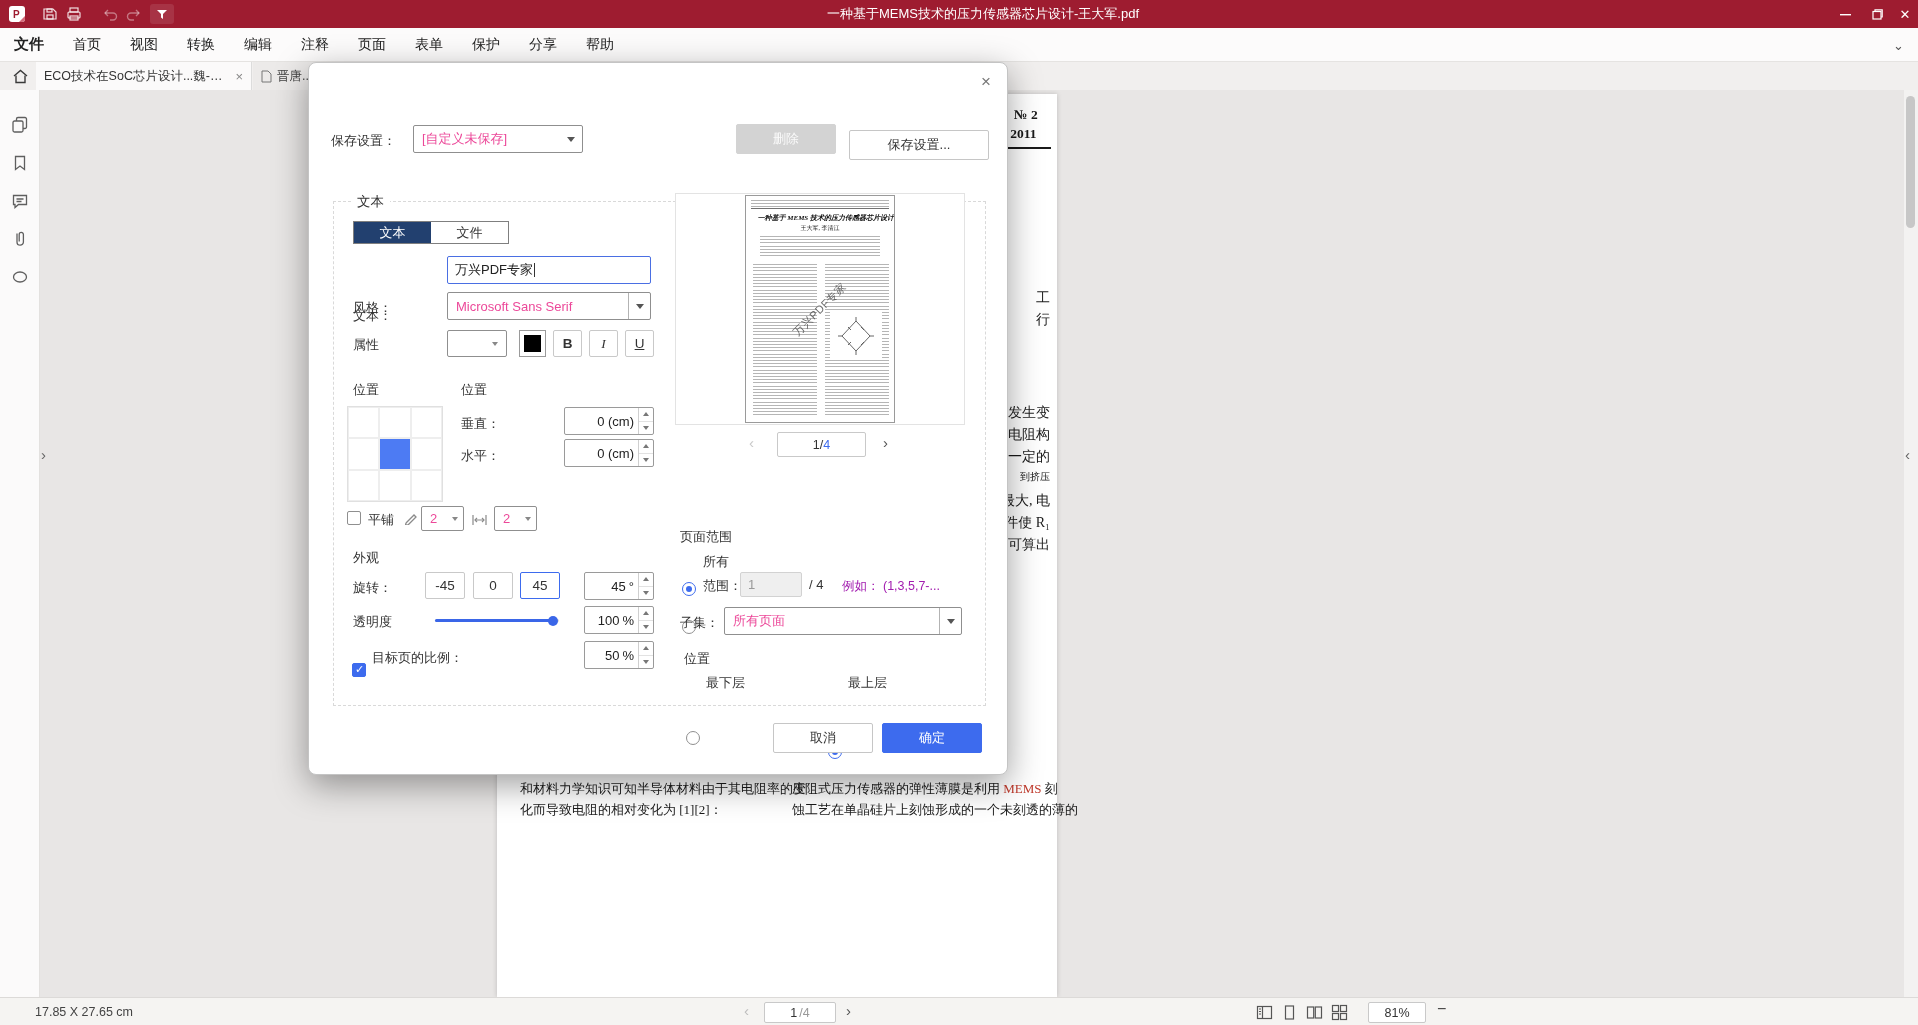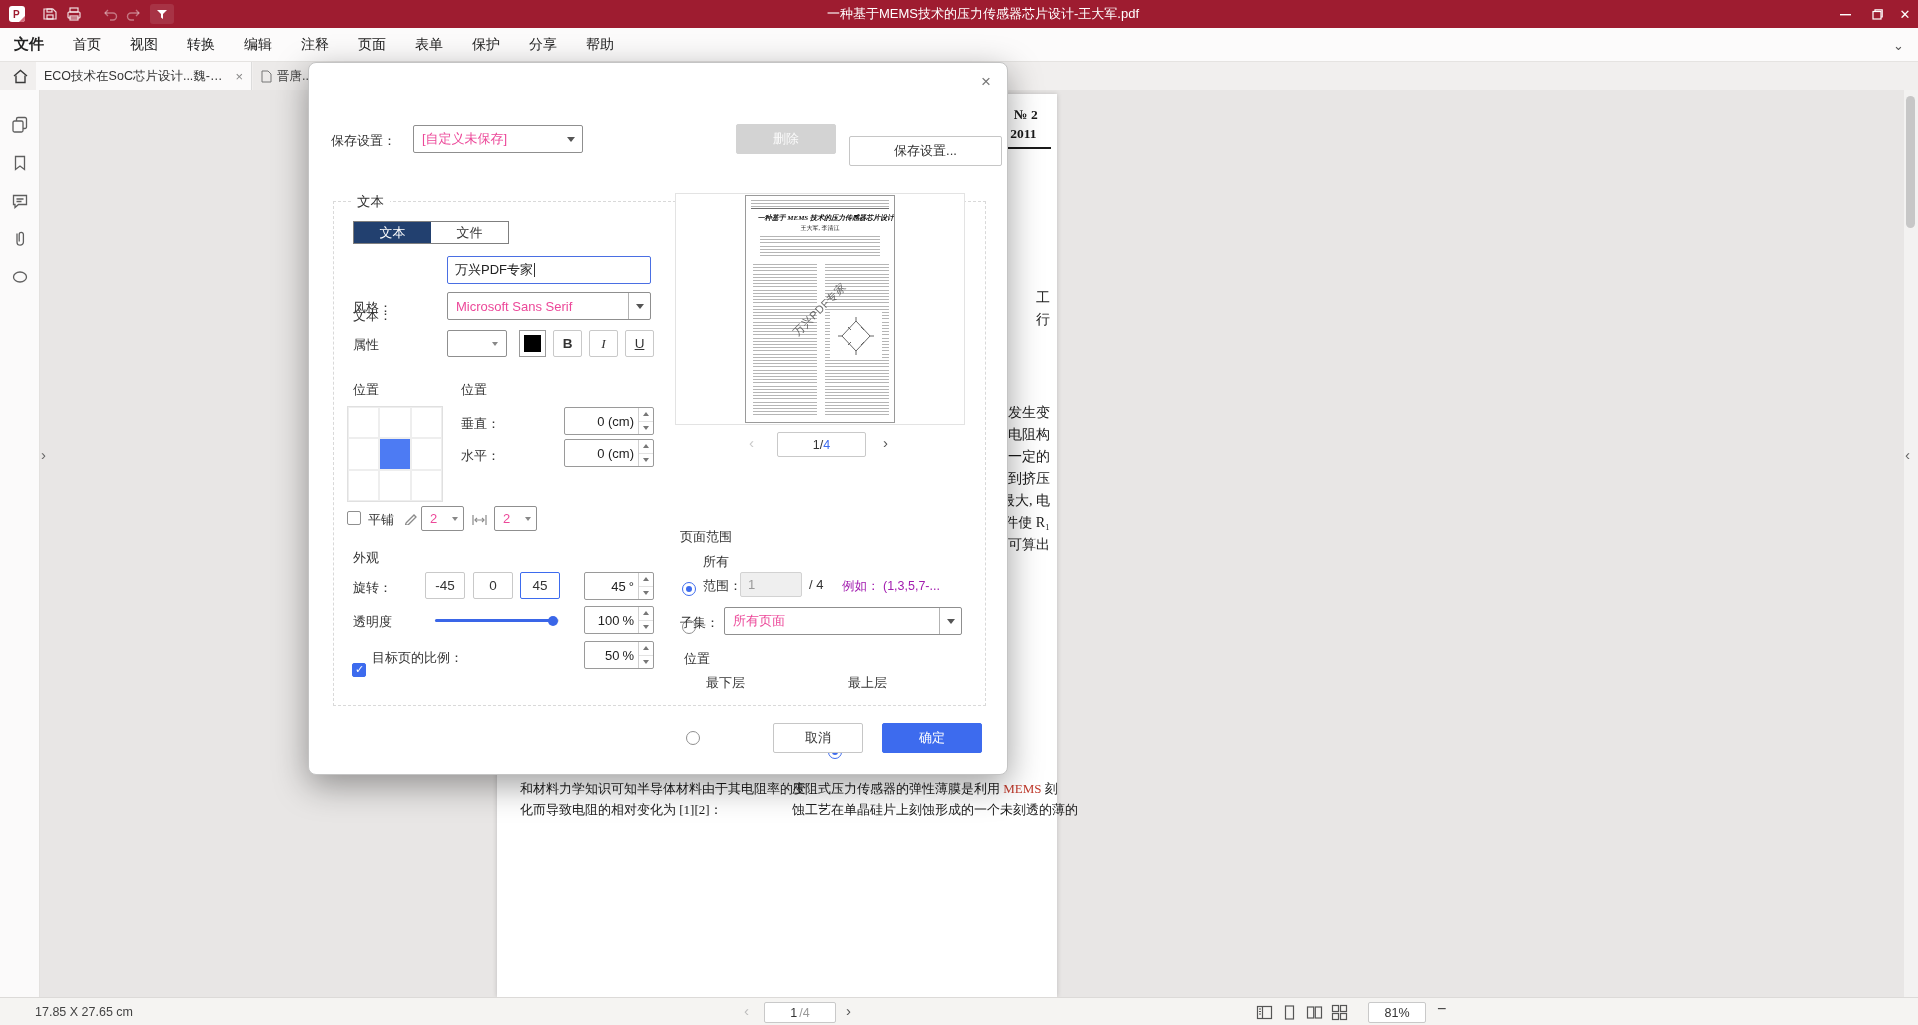--- a/index.html
+++ b/index.html
@@ -254,21 +254,21 @@
   <div class="abs doc-serif" style="left:1014px;top:107px;font-weight:bold;font-size:13.5px;">№ 2</div>
   <div class="abs doc-serif" style="left:990px;top:126px;font-weight:bold;font-size:13.5px;">eb. 2011</div>
   <div class="abs" style="left:985px;top:147px;width:66px;height:2px;background:#1a1a1a;z-index:2;"></div>
 
   <div class="abs doc-serif frag-right" style="top:289px;font-size:14px;">工</div>
   <div class="abs doc-serif frag-right" style="top:311px;font-size:14px;">行</div>
 
   <div class="abs doc-serif frag-right" style="top:404px;font-size:14px;">发生变</div>
   <div class="abs doc-serif frag-right" style="top:426px;font-size:14px;">电阻构</div>
   <div class="abs doc-serif frag-right" style="top:448px;font-size:14px;">一定的</div>
-  <div class="abs doc-serif frag-right" style="top:470px;font-size:14px;text-align:right;">到挤压</div>
+  <div class="abs doc-serif frag-right" style="top:470px;font-size:10px;text-align:right;">到挤压</div>
   <div class="abs doc-serif frag-right" style="top:492px;font-size:14px;">最大, 电</div>
   <div class="abs doc-serif frag-right" style="top:514px;font-size:14px;">件使 R₁</div>
   <div class="abs doc-serif frag-right" style="top:536px;font-size:14px;">可算出</div>
 
   <div class="abs doc-serif" style="left:520px;top:780px;font-size:13px;">和材料力学知识可知半导体材料由于其电阻率的变</div>
   <div class="abs doc-serif" style="left:520px;top:801px;font-size:13px;">化而导致电阻的相对变化为 [1][2]：</div>
   <div class="abs doc-serif" style="left:792px;top:780px;font-size:13px;"><span>压阻式压力传感器的弹性薄膜是利用 </span><span style="color:#c0392b;">MEMS</span><span> 刻</span></div>
   <div class="abs doc-serif" style="left:792px;top:801px;font-size:13px;">蚀工艺在单晶硅片上刻蚀形成的一个未刻透的薄的</div>
 
   <div class="abs panel-chevron" style="left:41px;top:446px;">›</div>
@@ -282,21 +282,21 @@
     <div class="abs dlg-close">×</div>
 
     <div class="abs lbl" style="left:22px;top:69px;">保存设置：</div>
     <div class="abs dd" style="left:104px;top:62px;width:170px;height:28px;">
       <span class="dd-val">[自定义未保存]</span>
       <span class="dd-caret">
           <span class="tri-down"></span>
         </span>
     </div>
     <div class="abs btn disabled" style="left:427px;top:61px;width:100px;height:30px;">删除</div>
-    <div class="abs btn" style="left:540px;top:73px;width:153px;height:30px;">保存设置...</div>
+    <div class="abs btn" style="left:540px;top:67px;width:140px;height:30px;">保存设置...</div>
 
     <div class="abs group" style="left:24px;top:138px;width:653px;height:505px;"></div>
     <div class="abs group-label" style="left:42px;top:130px;">文本</div>
 
     <div class="abs seg" style="left:44px;top:158px;">
       <div class="seg-item active">文本</div>
       <div class="seg-item">文件</div>
     </div>
 
     <div class="abs lbl" style="left:44px;top:200px;margin-top:44px;">文本：</div>
@@ -499,21 +499,21 @@
           <span class="tri-down"></span>
         </span>
     </div>
 
     <div class="abs lbl" style="left:375px;top:587px;">位置</div>
     <div class="abs radio" style="left:377px;top:612px;"></div>
     <div class="abs lbl" style="left:397px;top:611px;">最下层</div>
     <div class="abs radio checked" style="left:519px;top:612px;"></div>
     <div class="abs lbl" style="left:539px;top:611px;">最上层</div>
 
-    <div class="abs btn" style="left:464px;top:660px;width:90px;height:30px;">取消</div>
+    <div class="abs btn" style="left:464px;top:660px;width:100px;height:30px;">取消</div>
     <div class="abs btn primary" style="left:573px;top:660px;width:100px;height:30px;">确定</div>
   </div>
 
   <div class="abs statusbar">
     <div class="abs sb-text" style="left:35px;top:7px;">17.85 X 27.65 cm</div>
 
     <div class="abs pag-chevron" style="left:744px;top:4px;color:#bdbdbd;">‹</div>
     <div class="abs sb-box" style="left:764px;top:4px;width:72px;height:21px;gap:2px;">
       <span>1</span>
       <span class="graytxt">/4</span>

